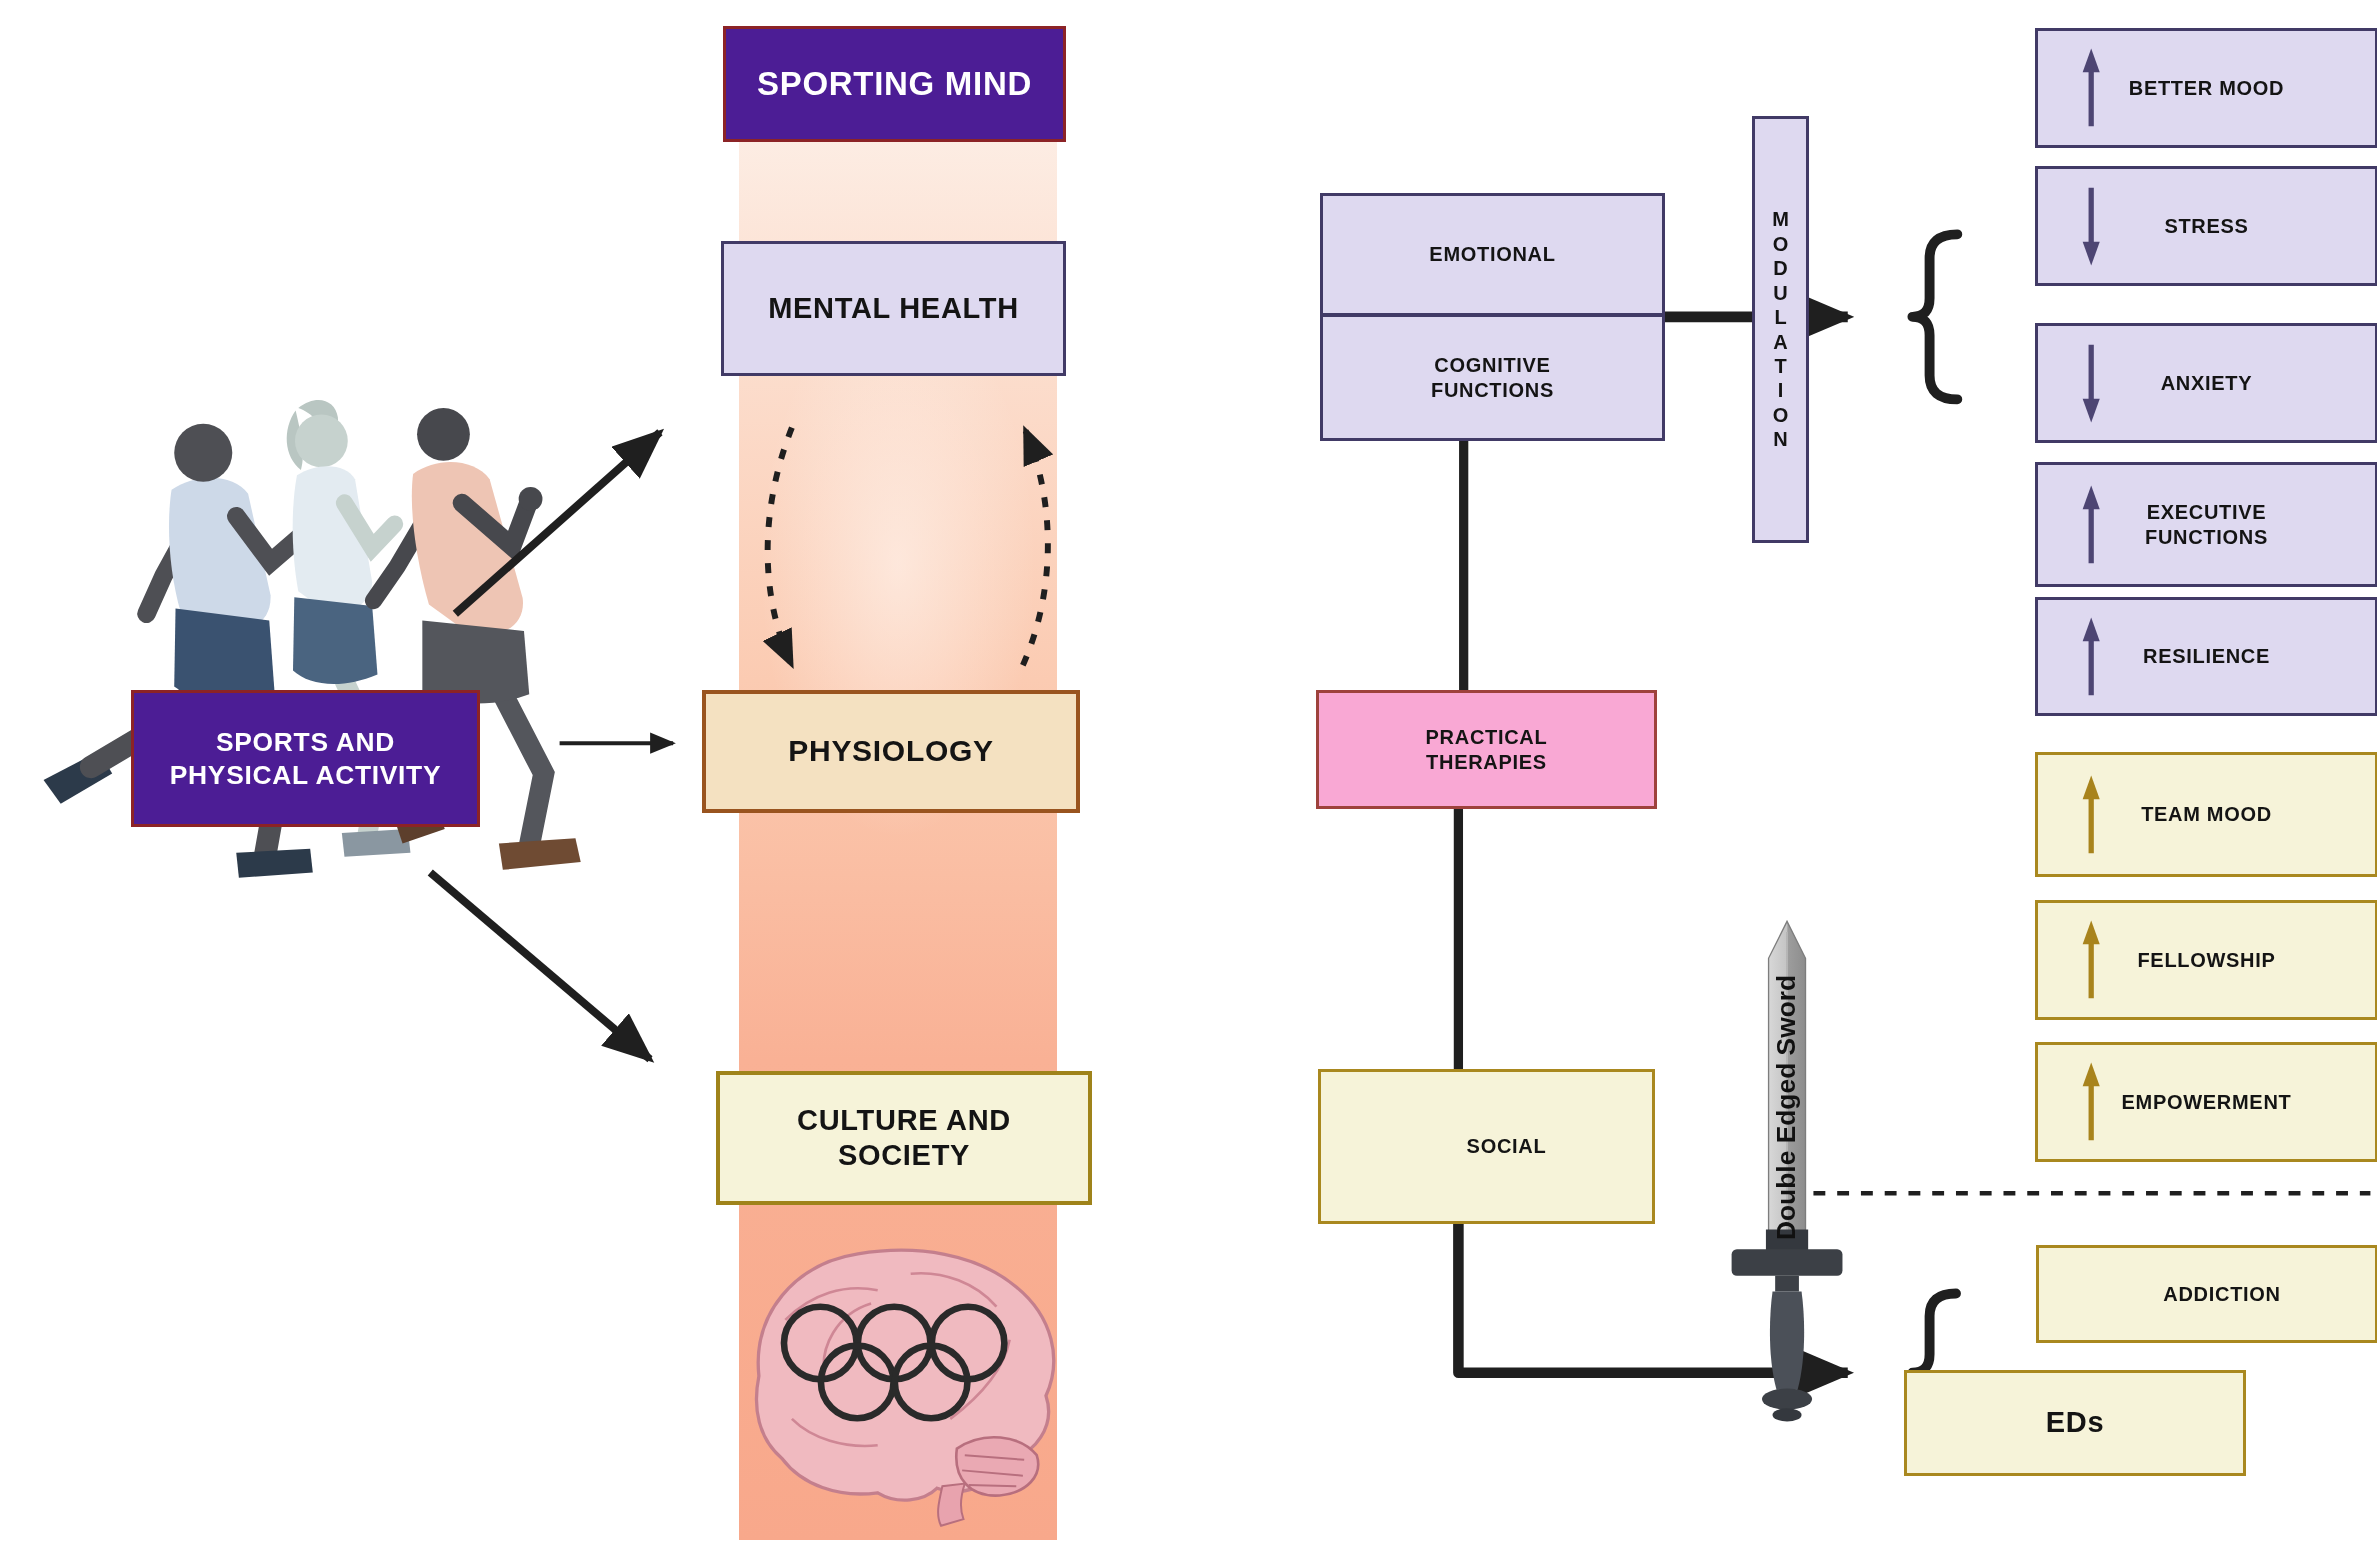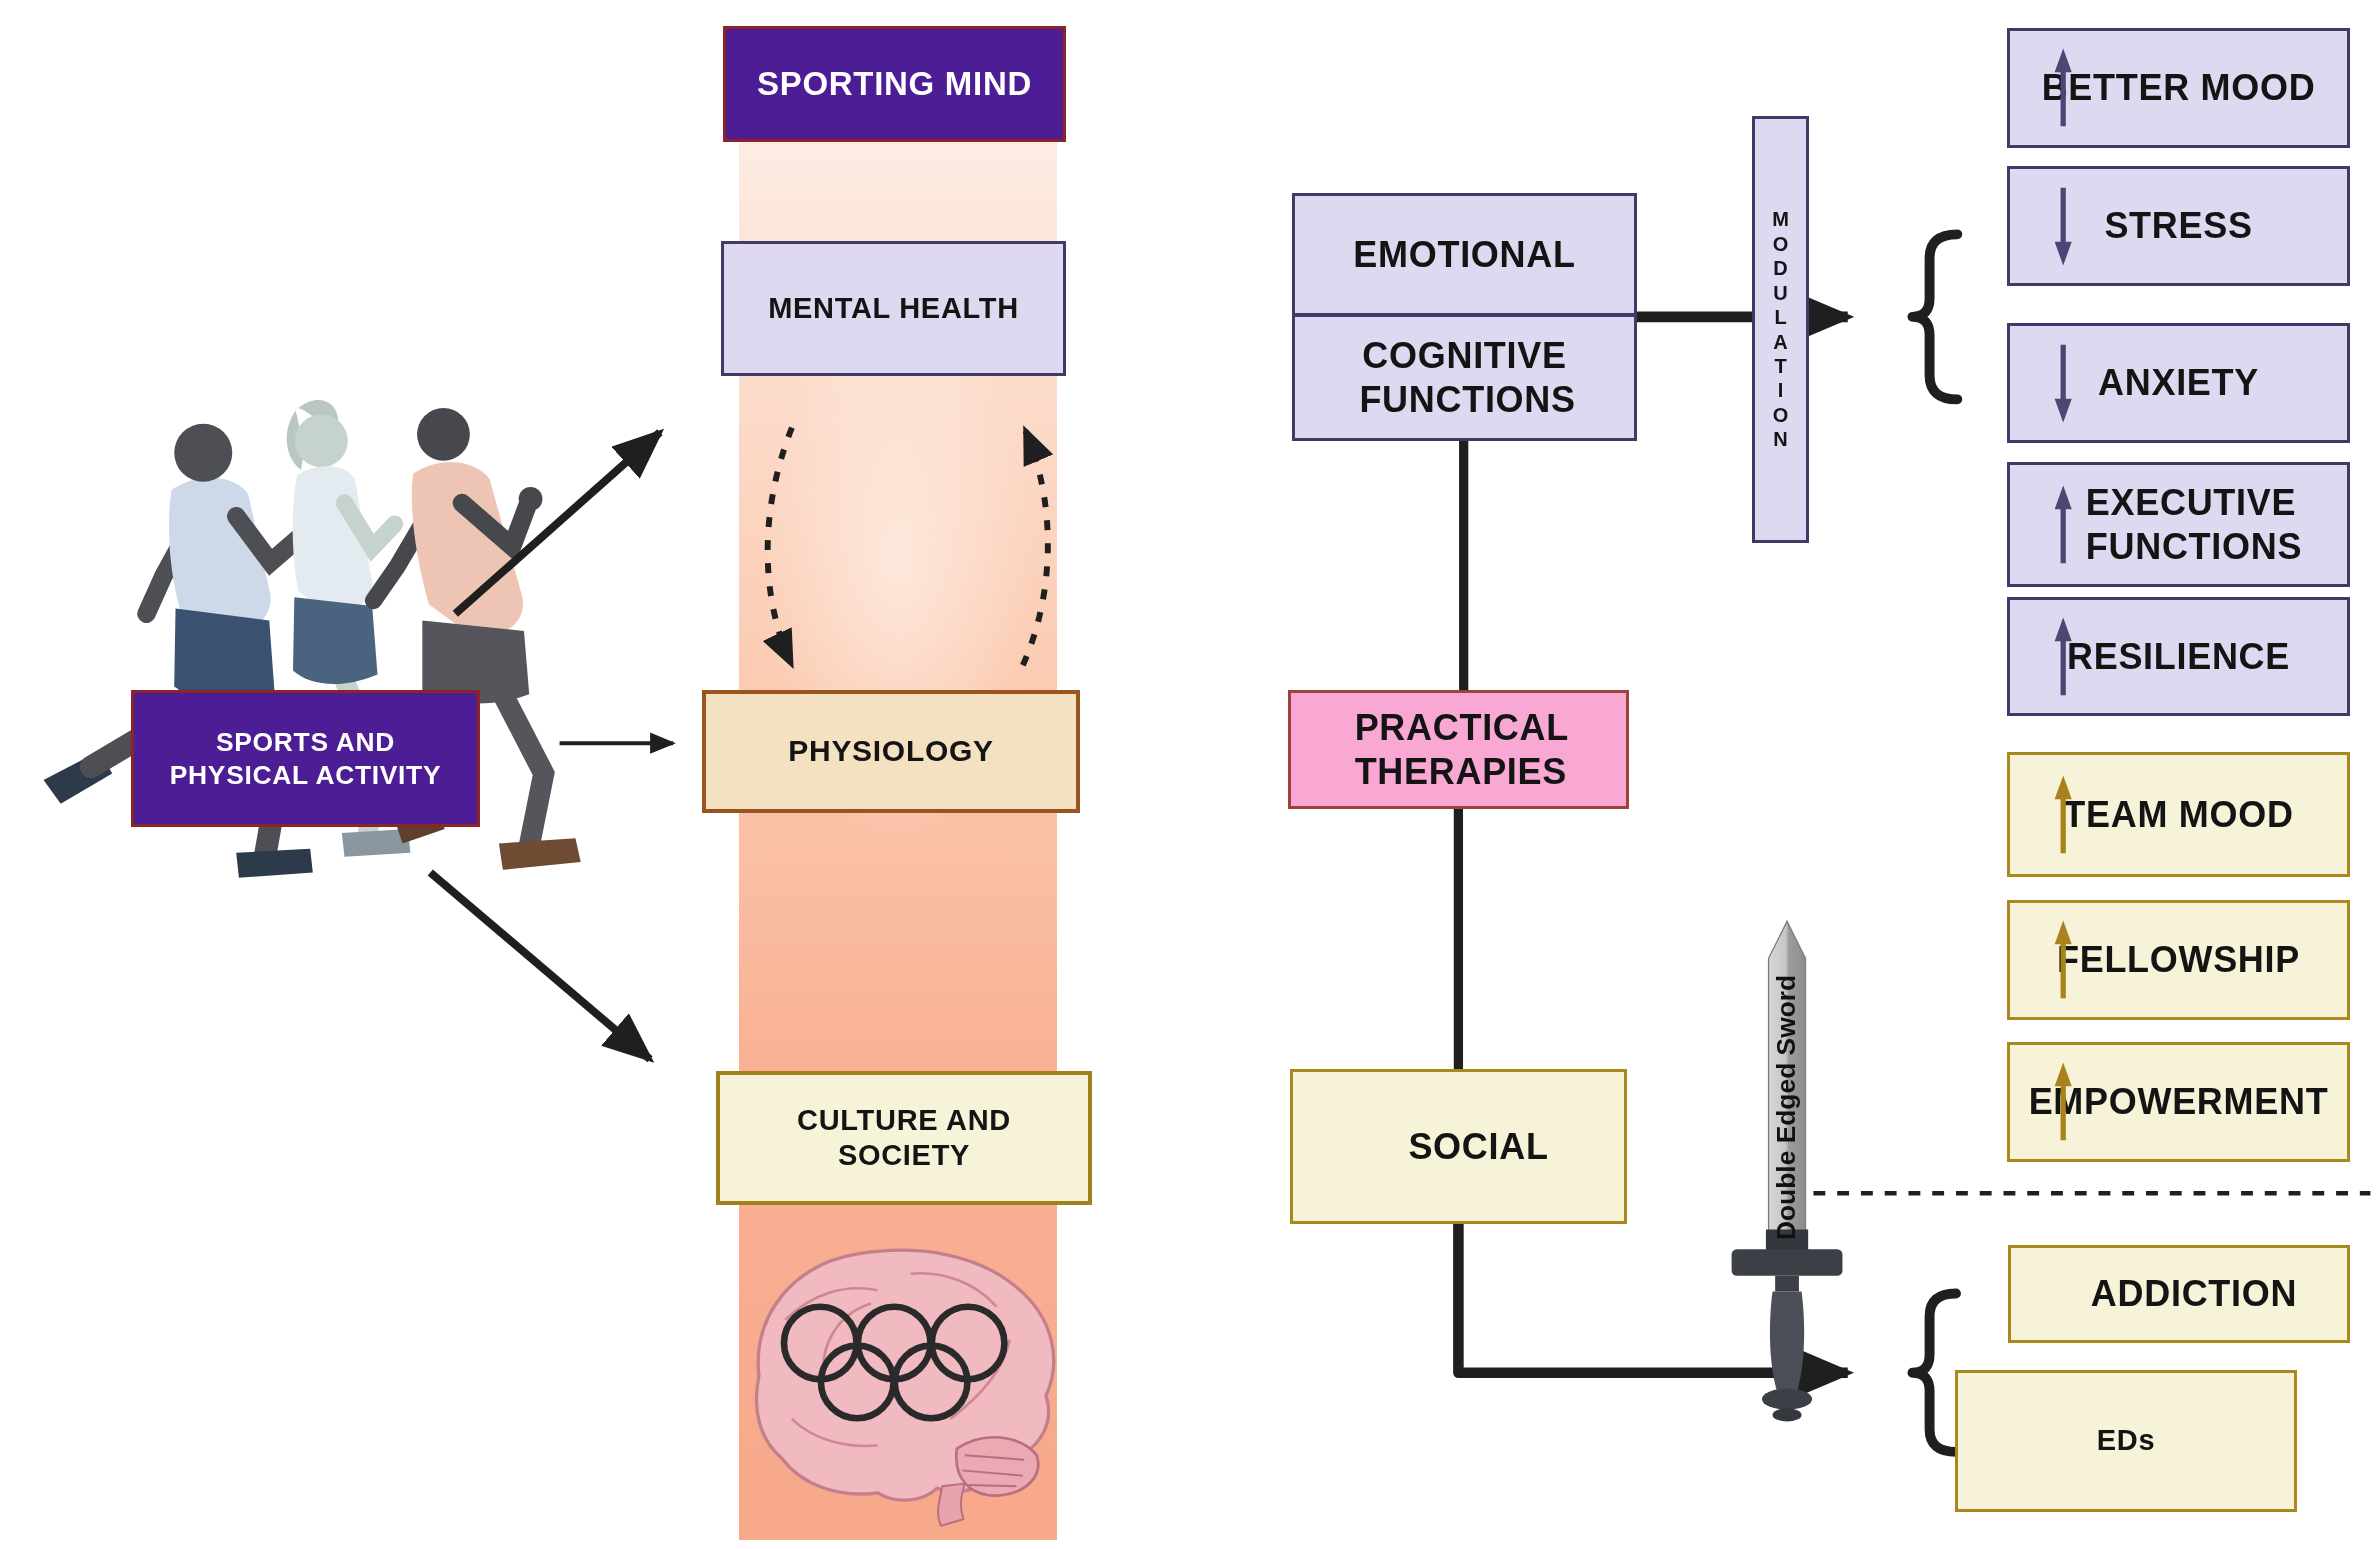--- a/index.html
+++ b/index.html
@@ -15,21 +15,21 @@
   
   .box{position:absolute;box-sizing:border-box;display:flex;align-items:center;
        justify-content:center;text-align:center;font-weight:700;color:#141414;
        letter-spacing:0.7px;line-height:1.22;}
   .purple{background:#ded9f0;border:3.3px solid #413a66;}
   .cream {background:#f6f3d9;border:3.3px solid #a9881f;}
   .red   {background:#4c1d95;border:3.3px solid #8c2326;color:#ffffff;}
   .tan   {background:#f4e1c1;border:4px solid #99541f;}
   .pink  {background:#f9a8d4;border:3.3px solid #9e423c;}
   .fs50{font-size:33px;} .fs46{font-size:30px;} .fs44{font-size:29px;}
-  .fs42{font-size:36px;} .fs40{font-size:26.4px;}
+  .fs42{font-size:20px;margin-left:28px;} .fs40{font-size:26.4px;}
   .w80{width:80%;} .w70{width:70%;} .w62{width:62%;} .w55{width:55%;}
 
   
   .mod{font-size:20px;line-height:24.4px;white-space:pre-line;letter-spacing:0;}
 
   
   .varrow{position:absolute;left:42px;top:50%;transform:translateY(-50%);}
   .varrow.down{transform:translateY(-50%) scaleY(-1);}
   .purple .varrow line{stroke:#4d4573;stroke-width:8;}
   .purple .varrow polygon{fill:#4d4573;}
@@ -260,18 +260,18 @@
       <line x1="17" y1="124" x2="17" y2="36"></line>
         <polygon points="17,6 4,42 30,42"></polygon>
       </svg>
     <span>EMPOWERMENT</span>
   </div>
 
   <div class="box cream fs42" style="left:2008px;top:1245px;width:342px;height:98px;padding-left:30px;">
     <span>ADDICTION</span>
   </div>
 
-  <div class="box cream fs44" style="left:1955px;top:1370px;width:342px;height:142px;">
+  <div class="box cream fs44" style="left:1904px;top:1370px;width:342px;height:106px;">
     <span>EDs</span>
   </div>
 
 </div>
 
 
 </body></html>

